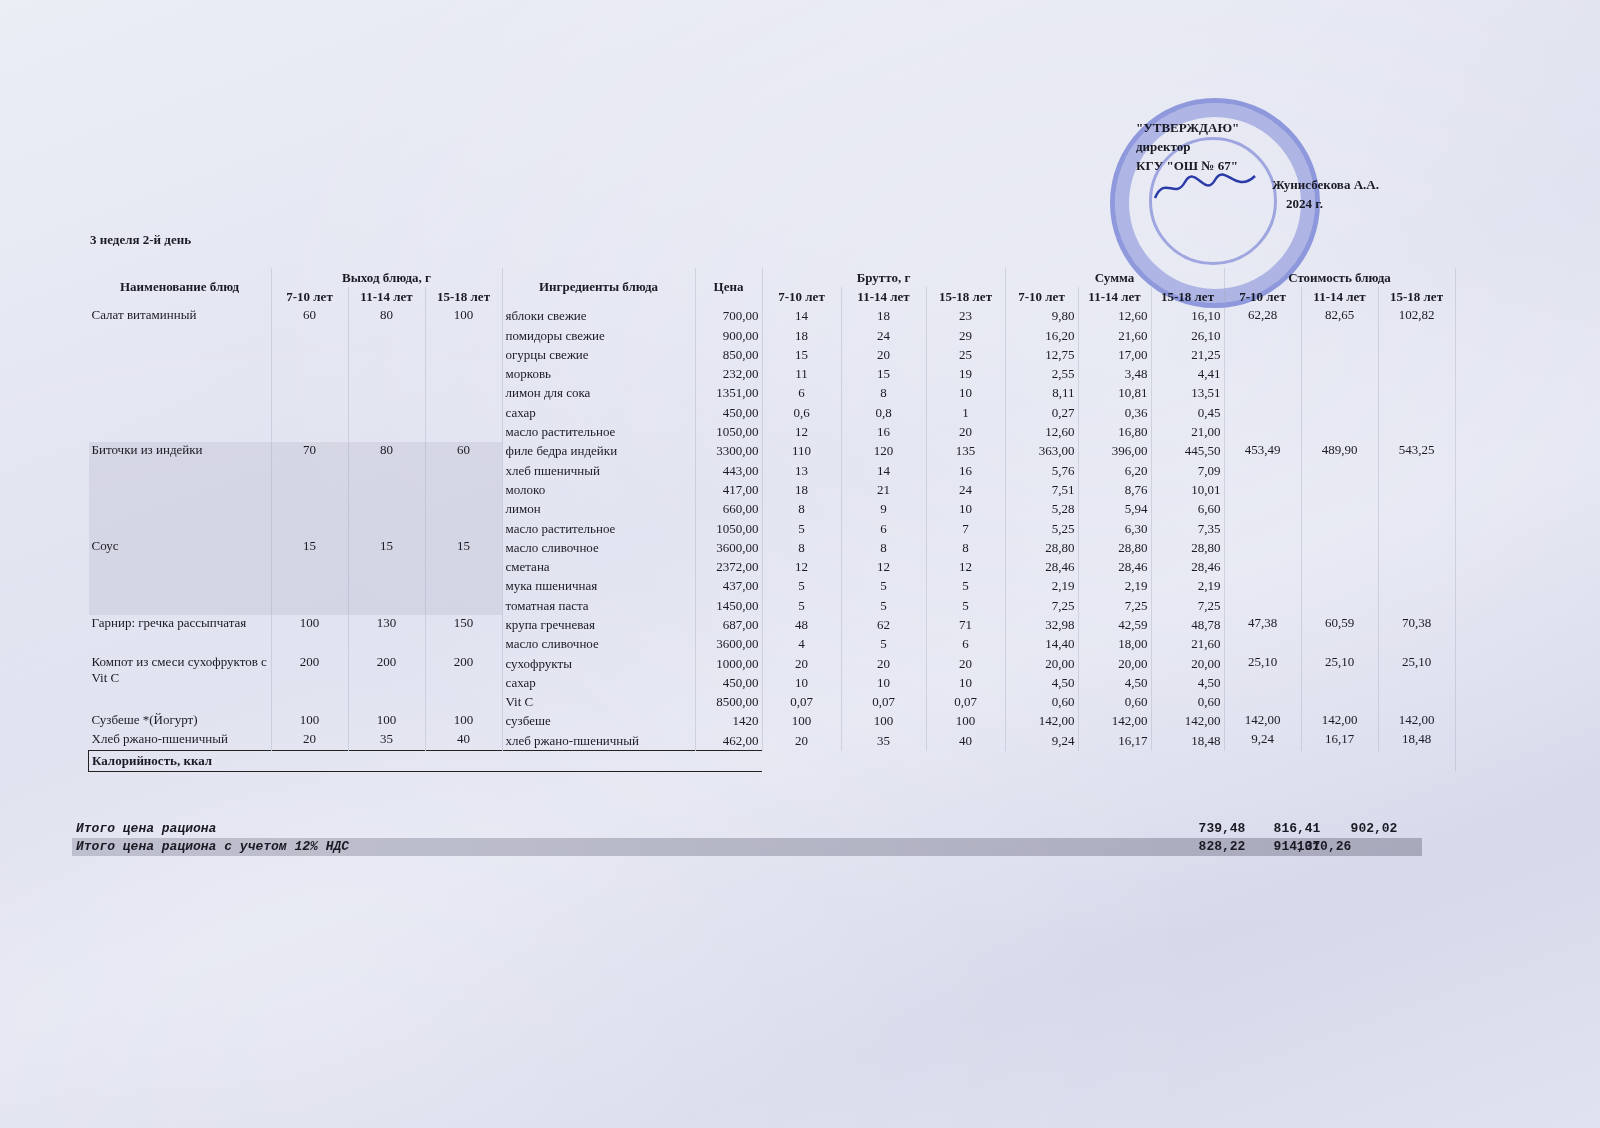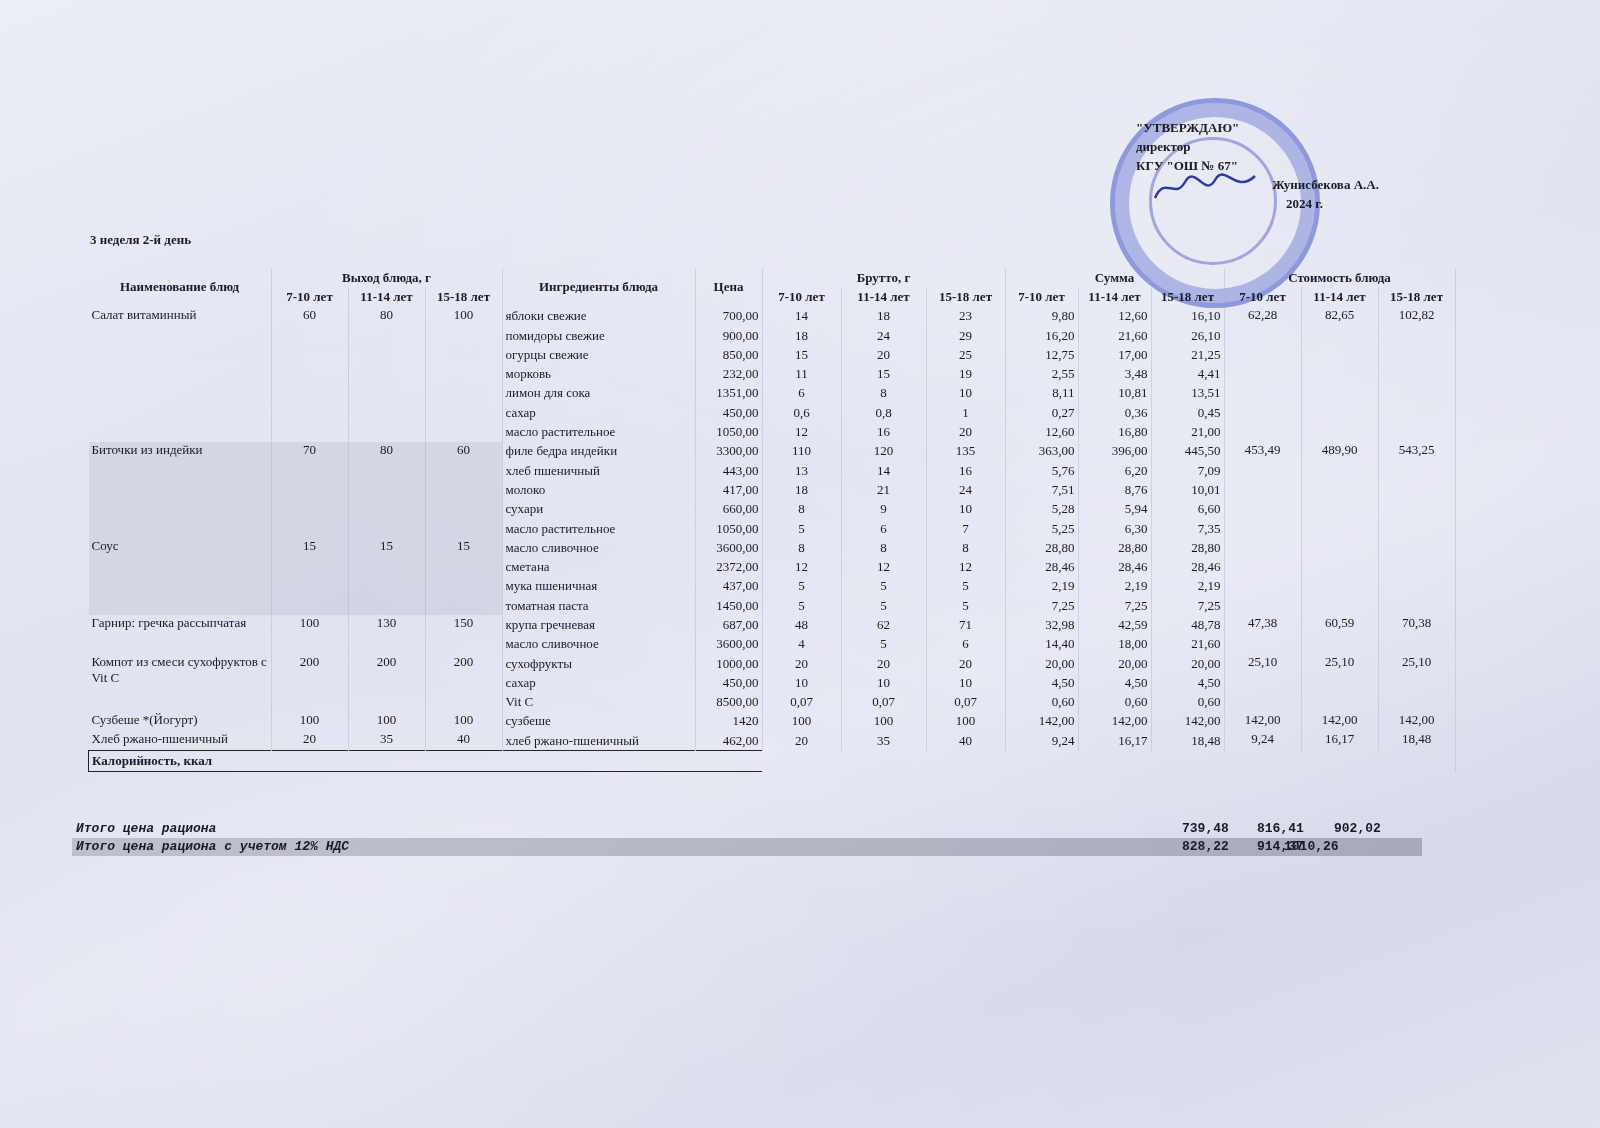--- a/index.html
+++ b/index.html
@@ -19,21 +19,21 @@
   th{font-weight:bold;font-size:13px;}
   .num{text-align:right;}
   .c{text-align:center;}
   .dish{vertical-align:top;text-align:left;margin-top:32px;}
   .yield{vertical-align:top;text-align:center;}
   .cost{vertical-align:top;text-align:center;}
   .shade{background:rgba(150,150,170,.18);}
   .kcal{border:1.5px solid #222;border-right:none;font-weight:bold;}
   .totals{position:absolute;left:72px;font-size:13px;font-weight:bold;font-style:italic;width:1350px;height:18px;font-family:Liberation Mono, monospace;}
   .totals .lbl{position:absolute;left:4px;top:1px;}
-  .totals .v{position:absolute;top:1px;font-style:normal;text-align:left;width:80px;}
+  .totals .v{position:absolute;top:1px;font-style:normal;text-align:center;width:80px;}
 </style>
 </head>
 <body>
 
 <div class="fold" style="left:0;top:0;width:1600px;height:1128px;background:radial-gradient(ellipse at 70% 30%,rgba(255,255,255,.35),transparent 55%),radial-gradient(ellipse at 20% 90%,rgba(255,255,255,.25),transparent 50%);"></div>
 
 <div class="stamp">
     <div class="inner"></div>
   </div>
 <svg class="sig" viewBox="0 0 110 36">
@@ -185,21 +185,21 @@
         <td>молоко</td>
         <td class="num">417,00</td>
         <td class="c">18</td>
         <td class="c">21</td>
         <td class="c">24</td>
         <td class="num">7,51</td>
         <td class="num">8,76</td>
         <td class="num">10,01</td>
       </tr>
       <tr>
-        <td>сухари</td>
+        <td>лимон</td>
         <td class="num">660,00</td>
         <td class="c">8</td>
         <td class="c">9</td>
         <td class="c">10</td>
         <td class="num">5,28</td>
         <td class="num">5,94</td>
         <td class="num">6,60</td>
       </tr>
       <tr>
         <td>масло растительное</td>

